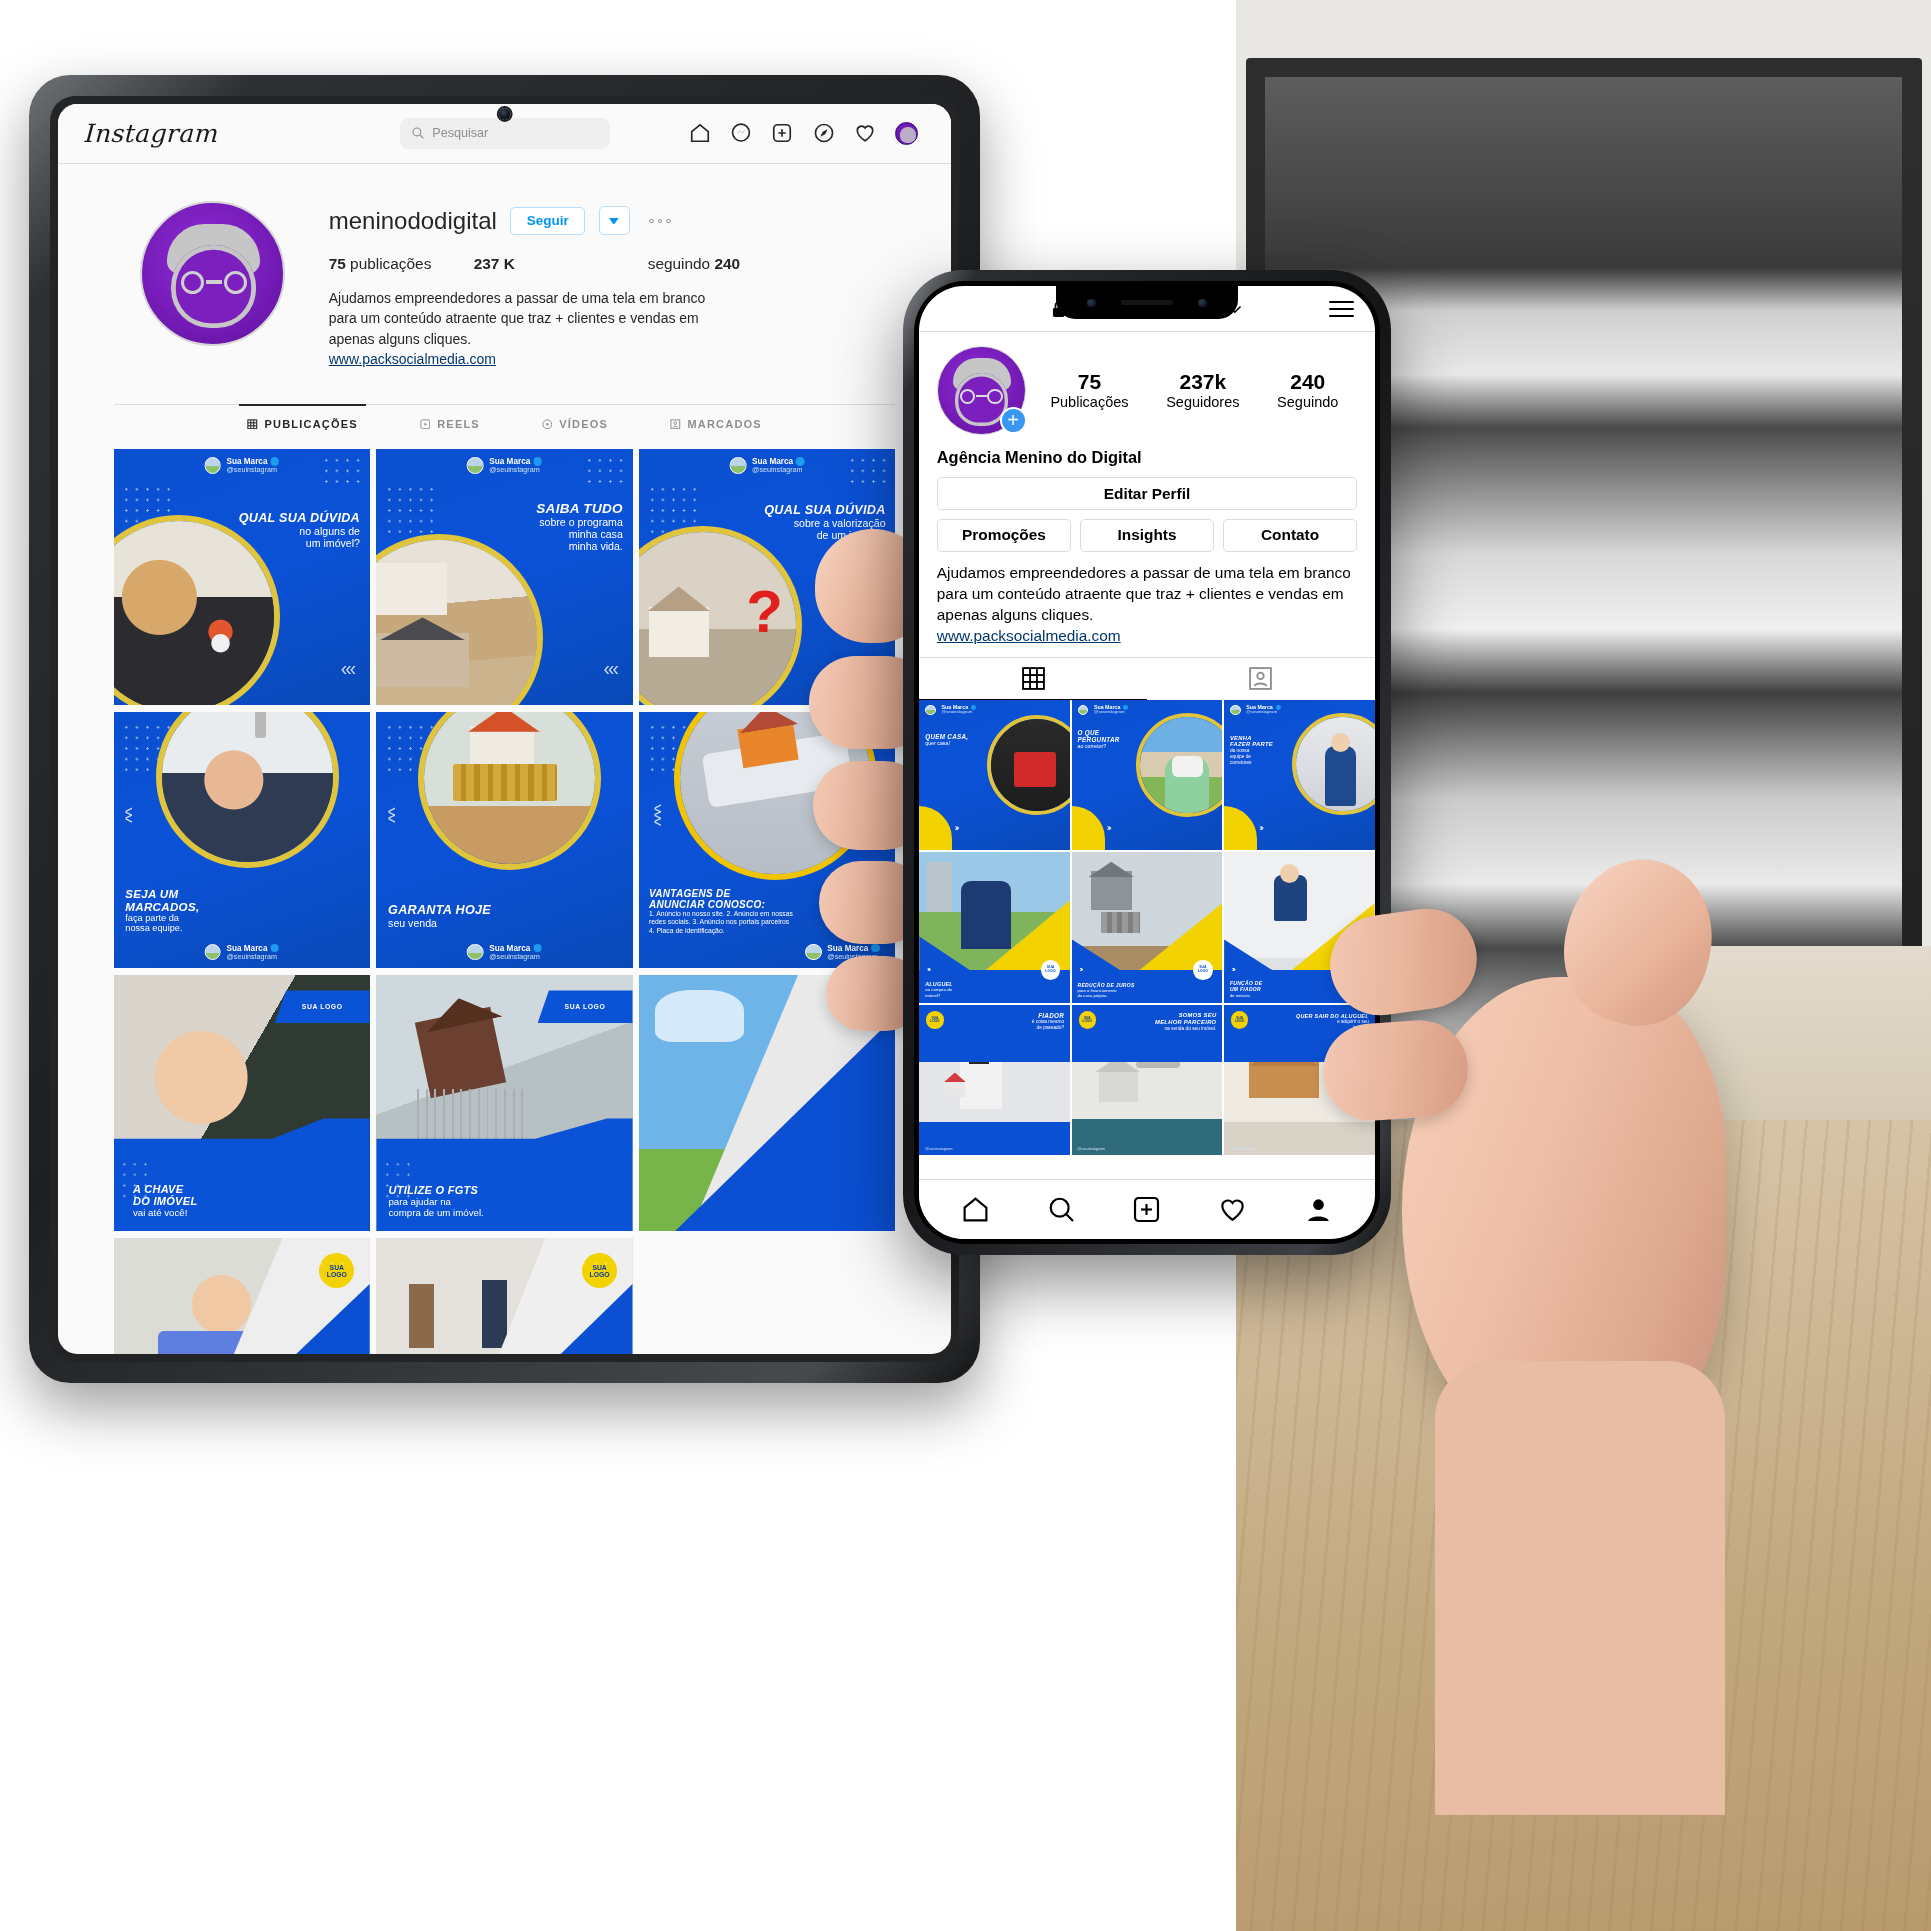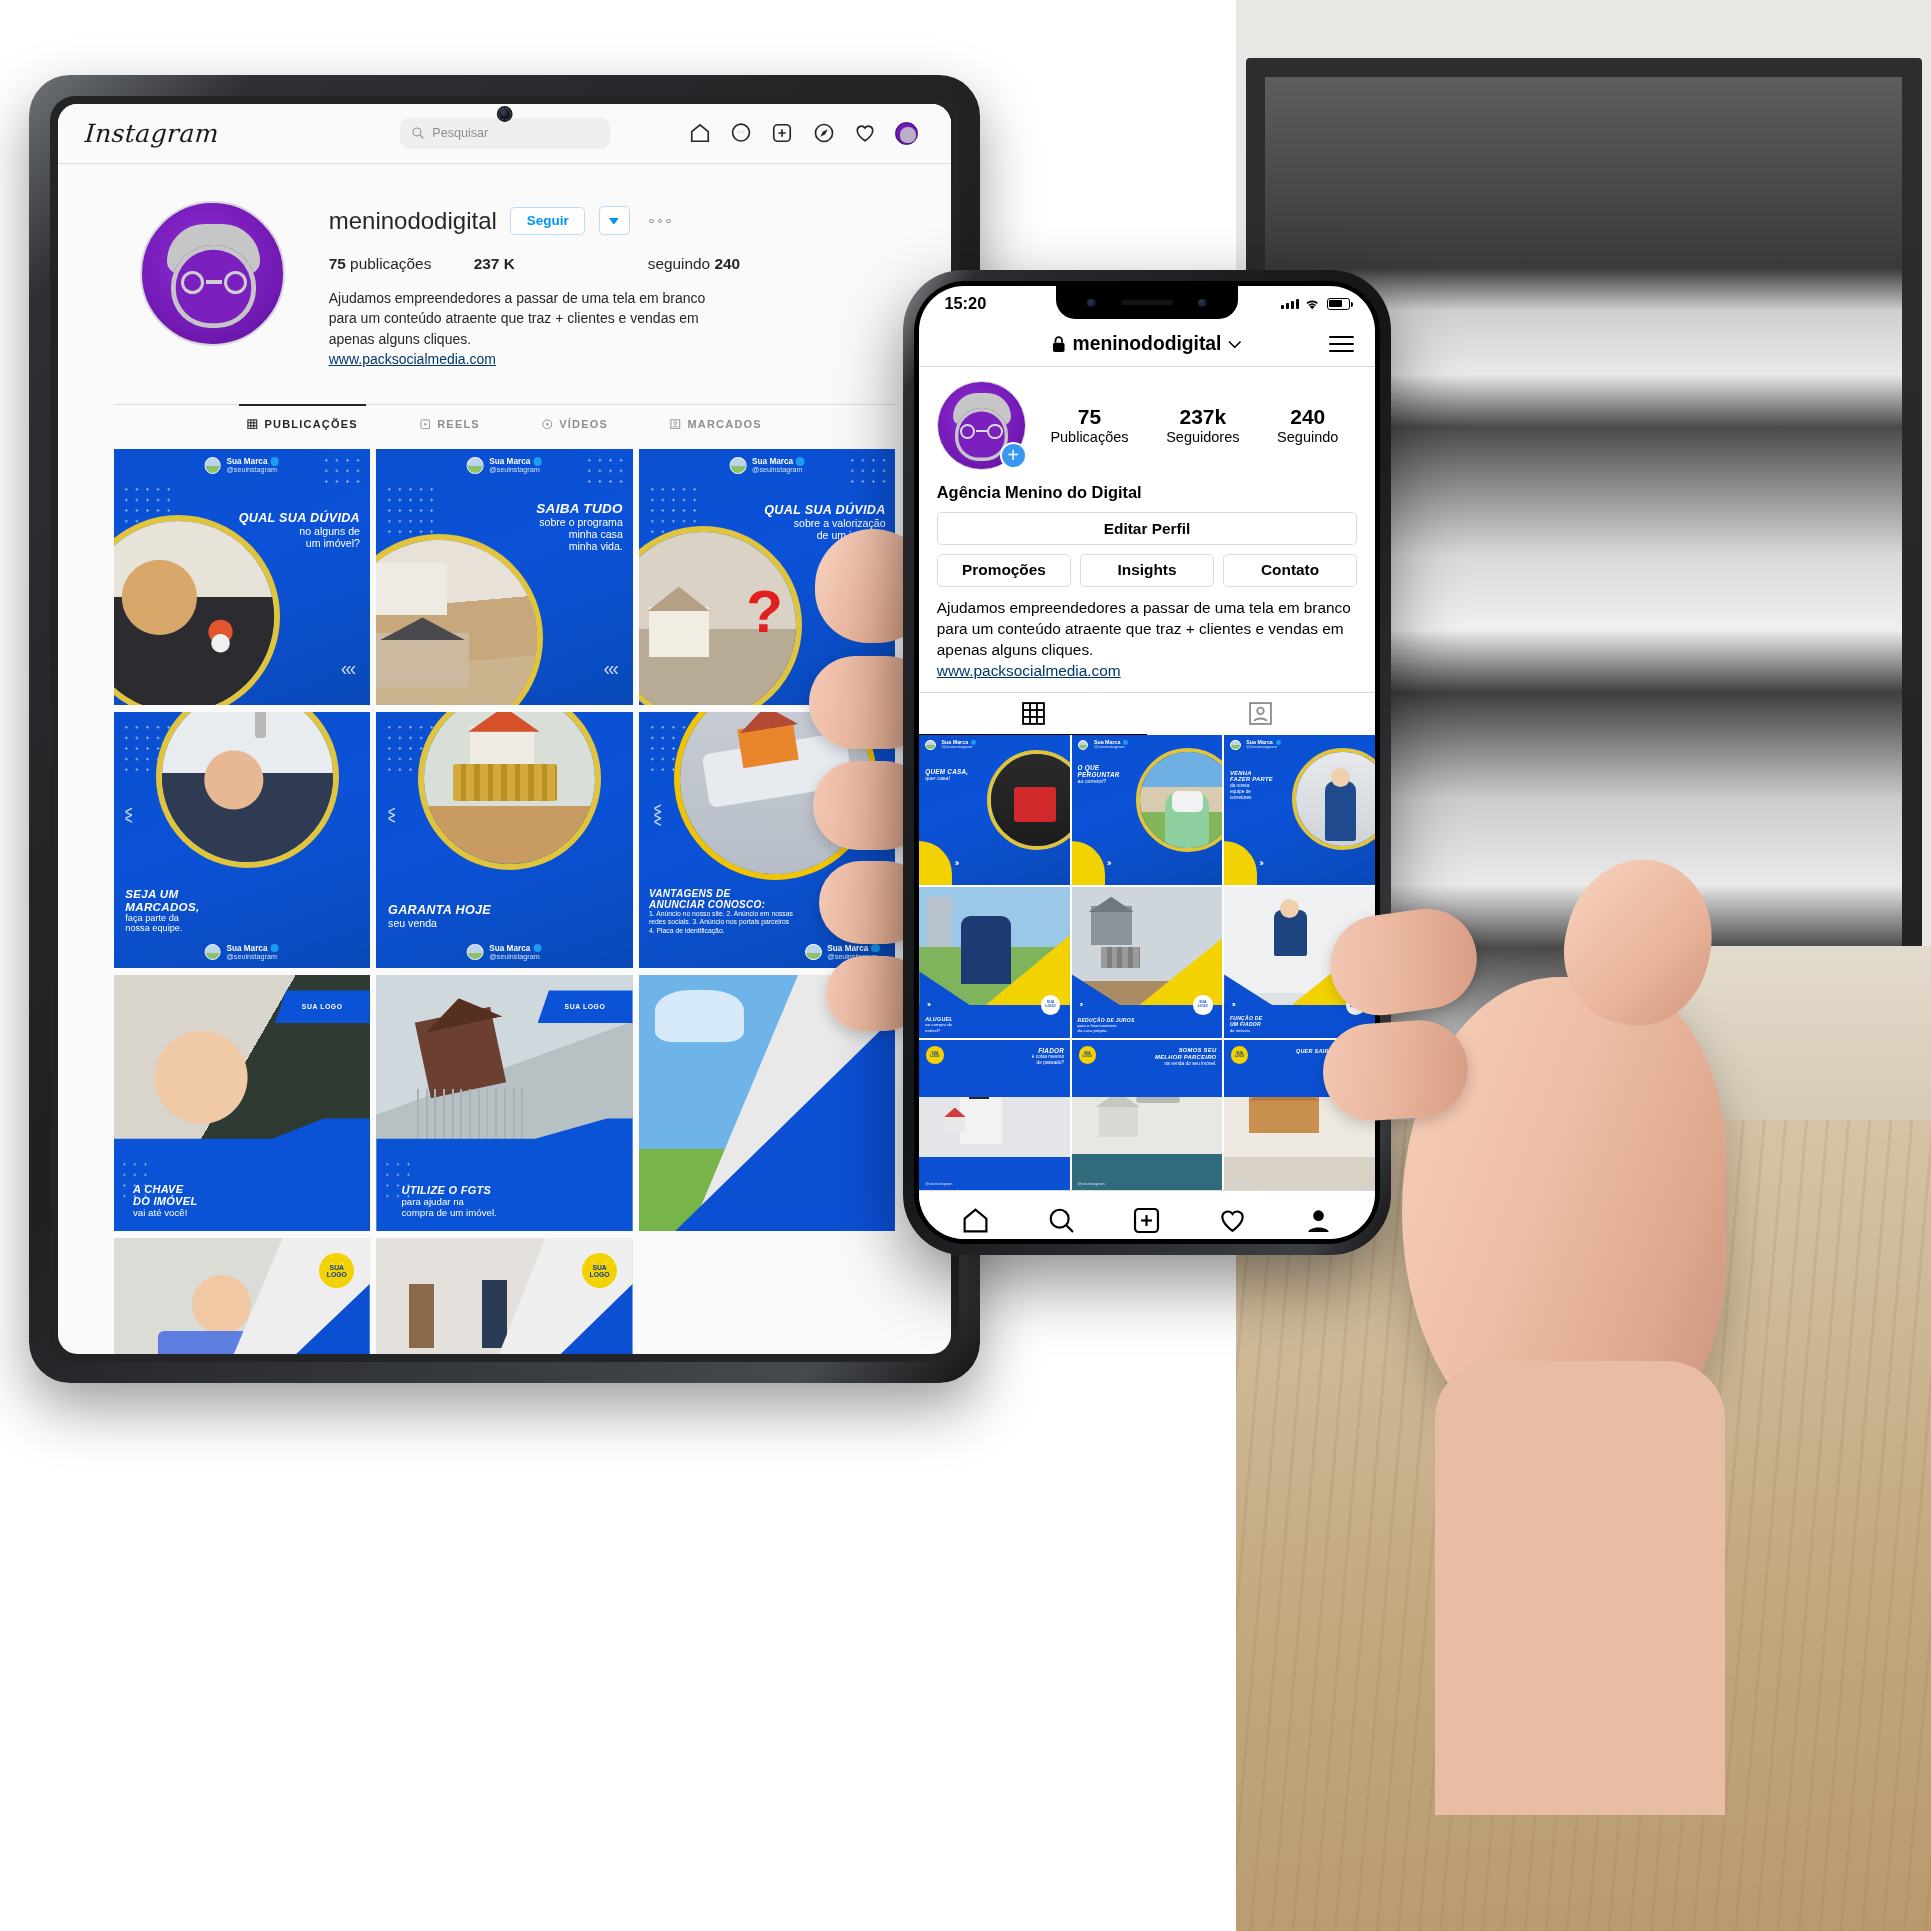--- a/index.html
+++ b/index.html
@@ -638,21 +638,21 @@
             <div style="position:absolute;left:46px;top:39px;width:77px;height:77px;background:#6b4030;transform:rotate(-12deg);"></div>
             <div style="position:absolute;left:39px;top:23px;width:93px;height:27px;background:#55301f;
                         clip-path:polygon(8% 100%,50% 0,92% 100%);transform:rotate(-12deg);"></div>
             <div style="position:absolute;left:41px;top:114px;width:106px;height:54px;
                         background:repeating-linear-gradient(90deg,#a9b0b5 0 1.9px, rgba(0,0,0,0) 1.9px 8.7px);"></div>
             <div class="sualogo" style="right:0;top:15.4px;width:95px;height:33px;
                  clip-path:polygon(12% 0,100% 0,100% 100%,0 100%);">SUA LOGO</div>
             <div style="position:absolute;left:0;right:0;bottom:0;height:44%;background:#0a52d6;
                  clip-path:polygon(0 18%,62% 18%,90% 0,100% 0,100% 100%,0 100%);"></div>
             <div class="dotfield" style="left:5.8px;bottom:33px;width:33px;height:39px;opacity:.45;"></div>
-            <div class="ttl" style="left:25px;bottom:13.5px;">
+            <div class="ttl" style="left:12px;bottom:13.5px;">
               <span class="k" style="font-size:11px;">UTILIZE O FGTS</span>
               <span class="sub" style="font-size:9.7px;white-space:pre-line;">para ajudar na
 compra de um imóvel.</span>
             </div>
           </div>
             </div>
 
 
           <div class="post">
               <div class="pc">
@@ -718,39 +718,20 @@
 
   <div class="phone">
     <div class="phone-inner">
       <div class="phone-screen">
         <div class="notch">
           <span class="cam"></span>
           <span class="spk"></span>
           <span class="cam"></span>
         </div>
 
-        <div class="p-status">
-          <span>15:20</span>
-          <span class="right">
-            <span class="bars">
-                <i></i>
-                <i></i>
-                <i></i>
-                <i></i>
-              </span>
-            <svg width="16.4" height="12.6" viewBox="0 0 20 15">
-              <path d="M10 13.6 7 10.2a4.5 4.5 0 0 1 6 0z" fill="#000"></path>
-              <path d="M3.6 6.4a9.6 9.6 0 0 1 12.8 0" stroke="#000" stroke-width="1.9" fill="none"></path>
-              <path d="M5.8 9a6.4 6.4 0 0 1 8.4 0" stroke="#000" stroke-width="1.9" fill="none"></path>
-            </svg>
-            <span class="batt">
-                <i></i>
-              </span>
-          </span>
-        </div>
 
         <div class="p-header">
           <div class="p-title">
             <svg width="13.5" height="16.4" viewBox="0 0 14 17">
               <rect x="1" y="7" width="12" height="9.5" rx="1.8" fill="#000"></rect>
               <path d="M3.6 7V4.6a3.4 3.4 0 0 1 6.8 0V7" stroke="#000" stroke-width="1.8" fill="none"></path>
             </svg>
             <span>meninododigital</span>
             <svg width="13.5" height="8.7" viewBox="0 0 14 9">
               <path d="M1 1.5 7 7.5 13 1.5" stroke="#000" stroke-width="1.6" fill="none"></path>

